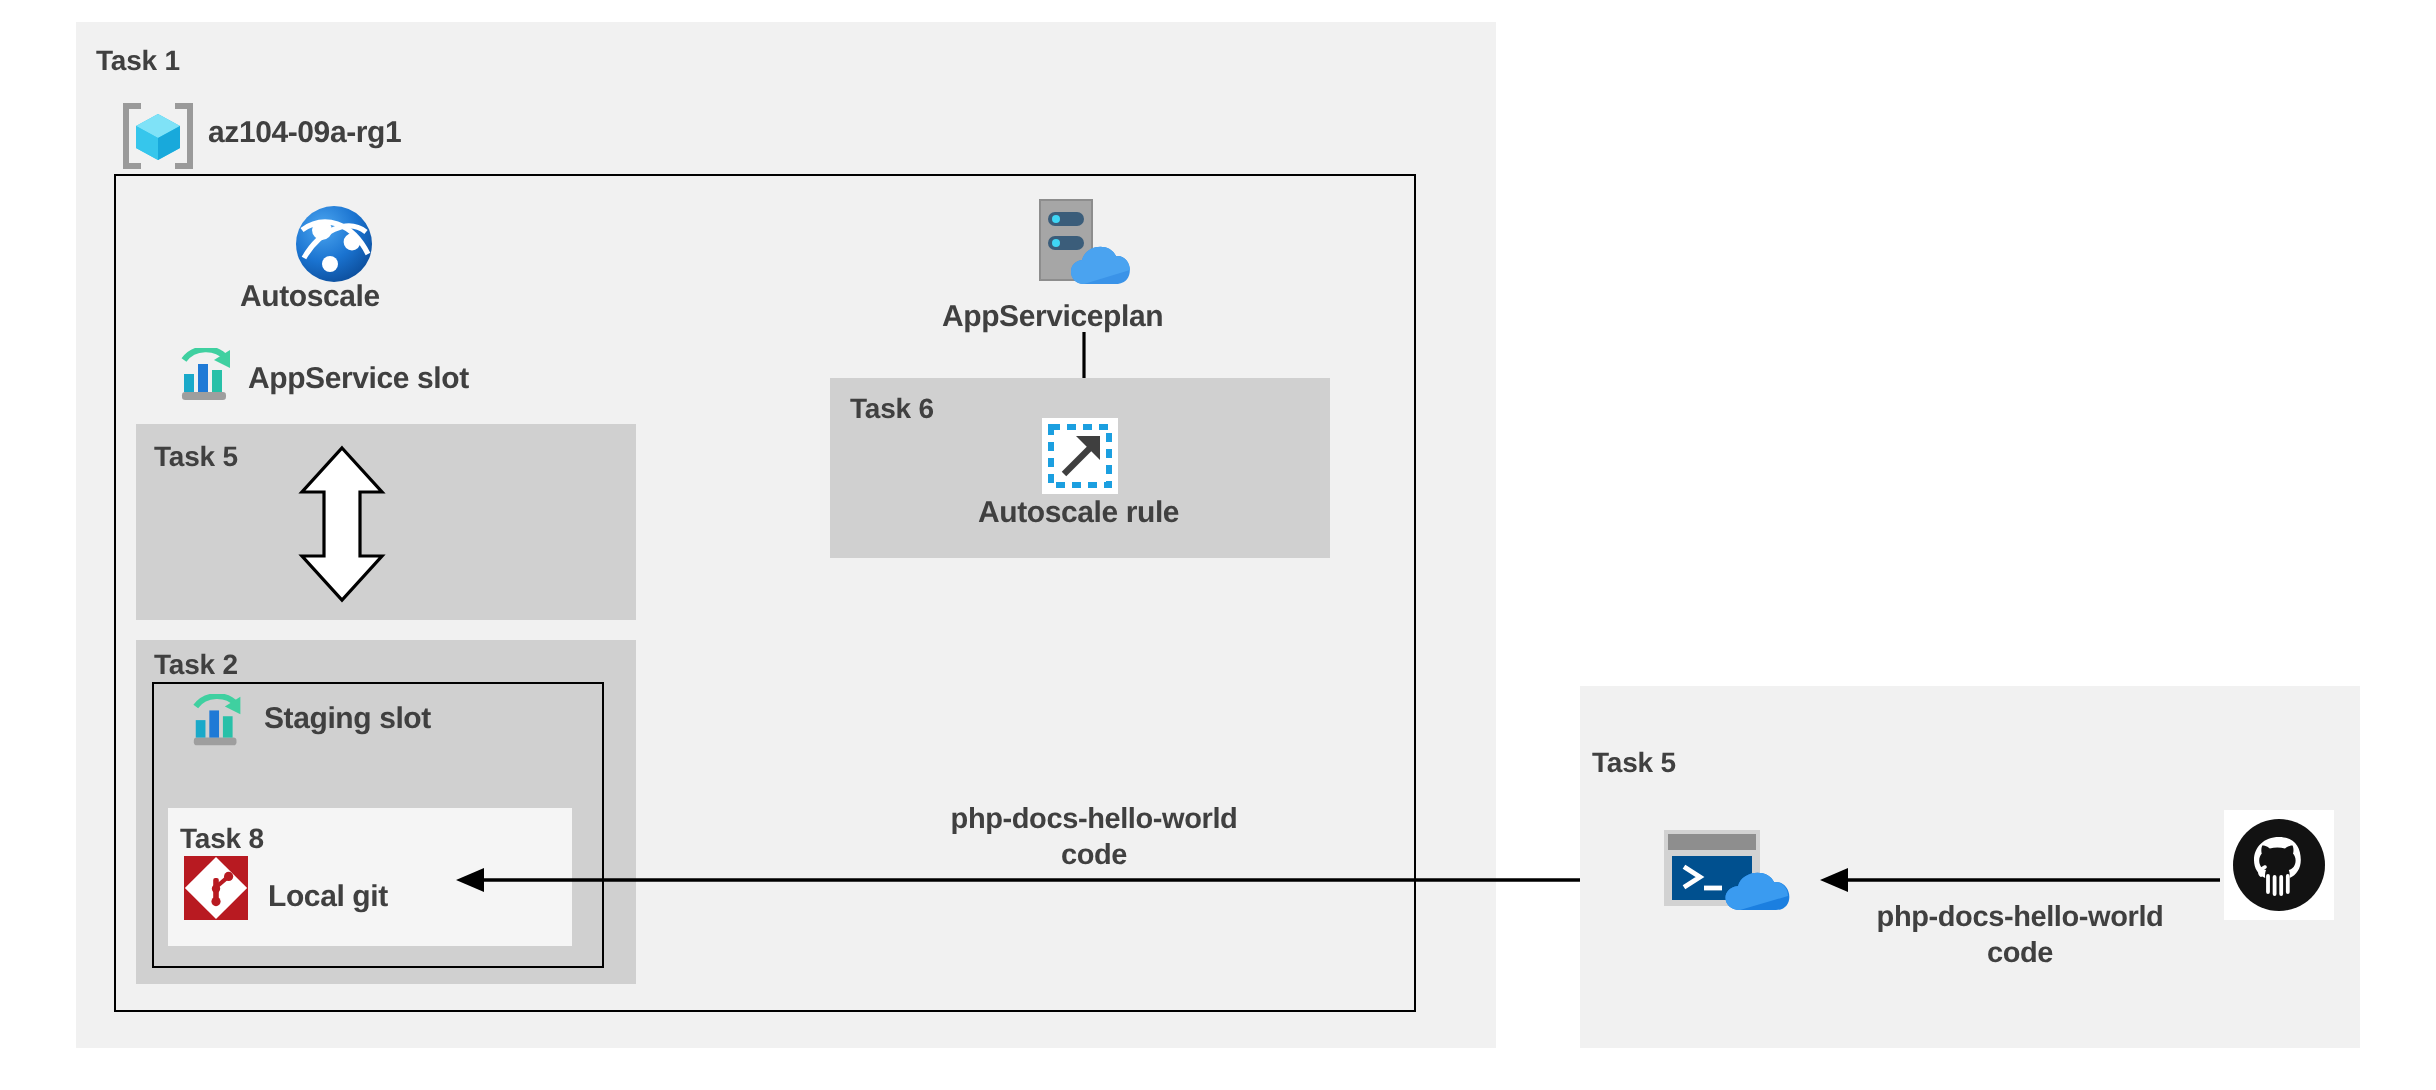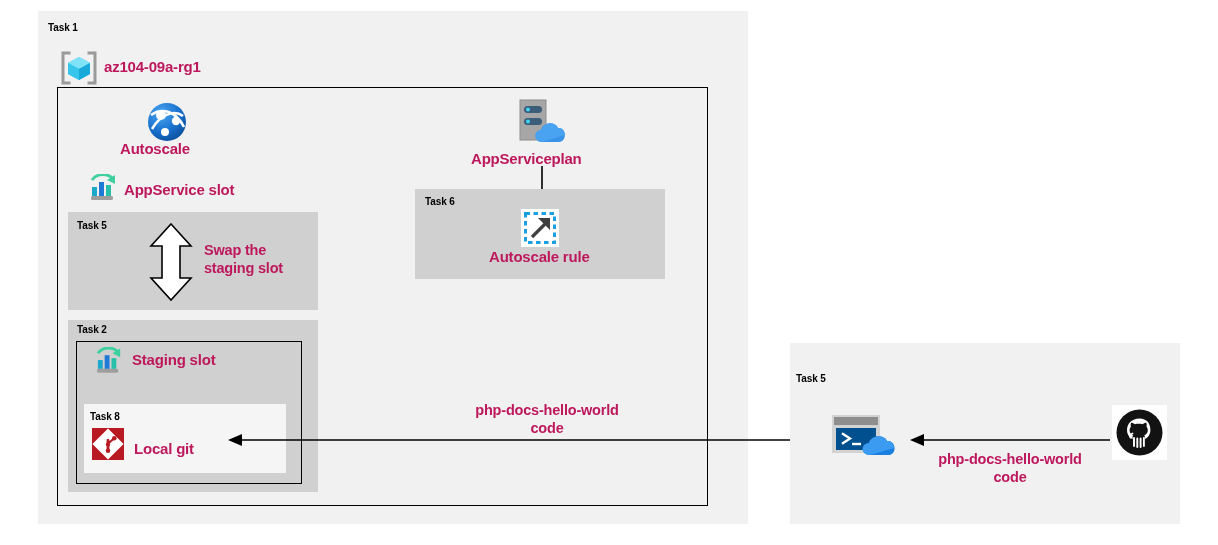--- a/index.html
+++ b/index.html
@@ -16,29 +16,29 @@
     height: 545px;
     background: #ffffff;
     overflow: hidden;
   }
   .panel {
     position: absolute;
     box-sizing: border-box;
   }
   .task-label {
     position: absolute;
-    color: #000000;
+    color: #404040;
     font-weight: bold;
-    font-size: 10px;
+    font-size: 14px;
     letter-spacing: -0.1px;
     white-space: nowrap;
   }
   .node-label {
     position: absolute;
-    color: #be185d;
+    color: #404040;
     font-weight: bold;
     font-size: 14.5px;
     white-space: nowrap;
     letter-spacing: -0.2px;
   }
   .node-label.multiline {
     white-space: normal;
     text-align: center;
     line-height: 1.25;
   }
@@ -200,24 +200,20 @@
   </div>
   <div class="node-label" id="prod-slot-label">AppService slot</div>
 
   <div class="panel" id="task5-panel"></div>
   <div class="task-label" id="task5-label">Task 5</div>
   <div id="swap-arrow">
     <svg width="46" height="80" viewBox="0 0 46 80">
       <polygon points="23,2 43,24 32,24 32,56 43,56 23,78 3,56 14,56 14,24 3,24" fill="#ffffff" stroke="#000000" stroke-width="1.6" stroke-linejoin="miter"></polygon>
     </svg>
   </div>
-  <div class="node-label multiline" id="swap-label">
-    <span>Swap the</span><br>
-    <span>staging slot</span>
-  </div>
 
   <div class="panel" id="task2-panel"></div>
   <div class="task-label" id="task2-label">Task 2</div>
   <div class="panel" id="task2-inner"></div>
   <div id="staging-slot-icon">
     <svg width="32" height="30" viewBox="0 0 33 30">
       <path d="M4 6 C9 -1, 20 -1, 25 5" fill="none" stroke="#3fd0a0" stroke-width="3"></path>
       <polygon points="27,1 27,10 19,6" fill="#3fd0a0"></polygon>
       <rect x="3" y="22" width="22" height="4" rx="1.6" fill="#9e9e9e"></rect>
       <rect x="4" y="13" width="5" height="9" fill="#1aa9c9"></rect>

